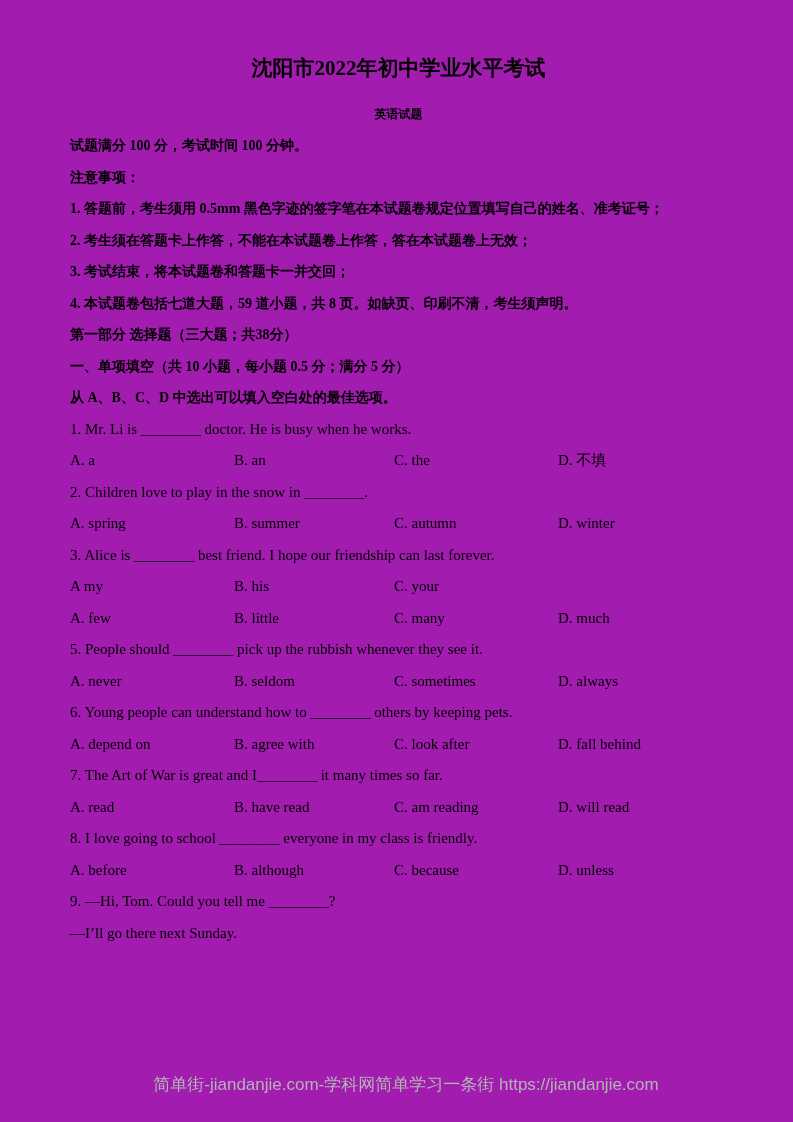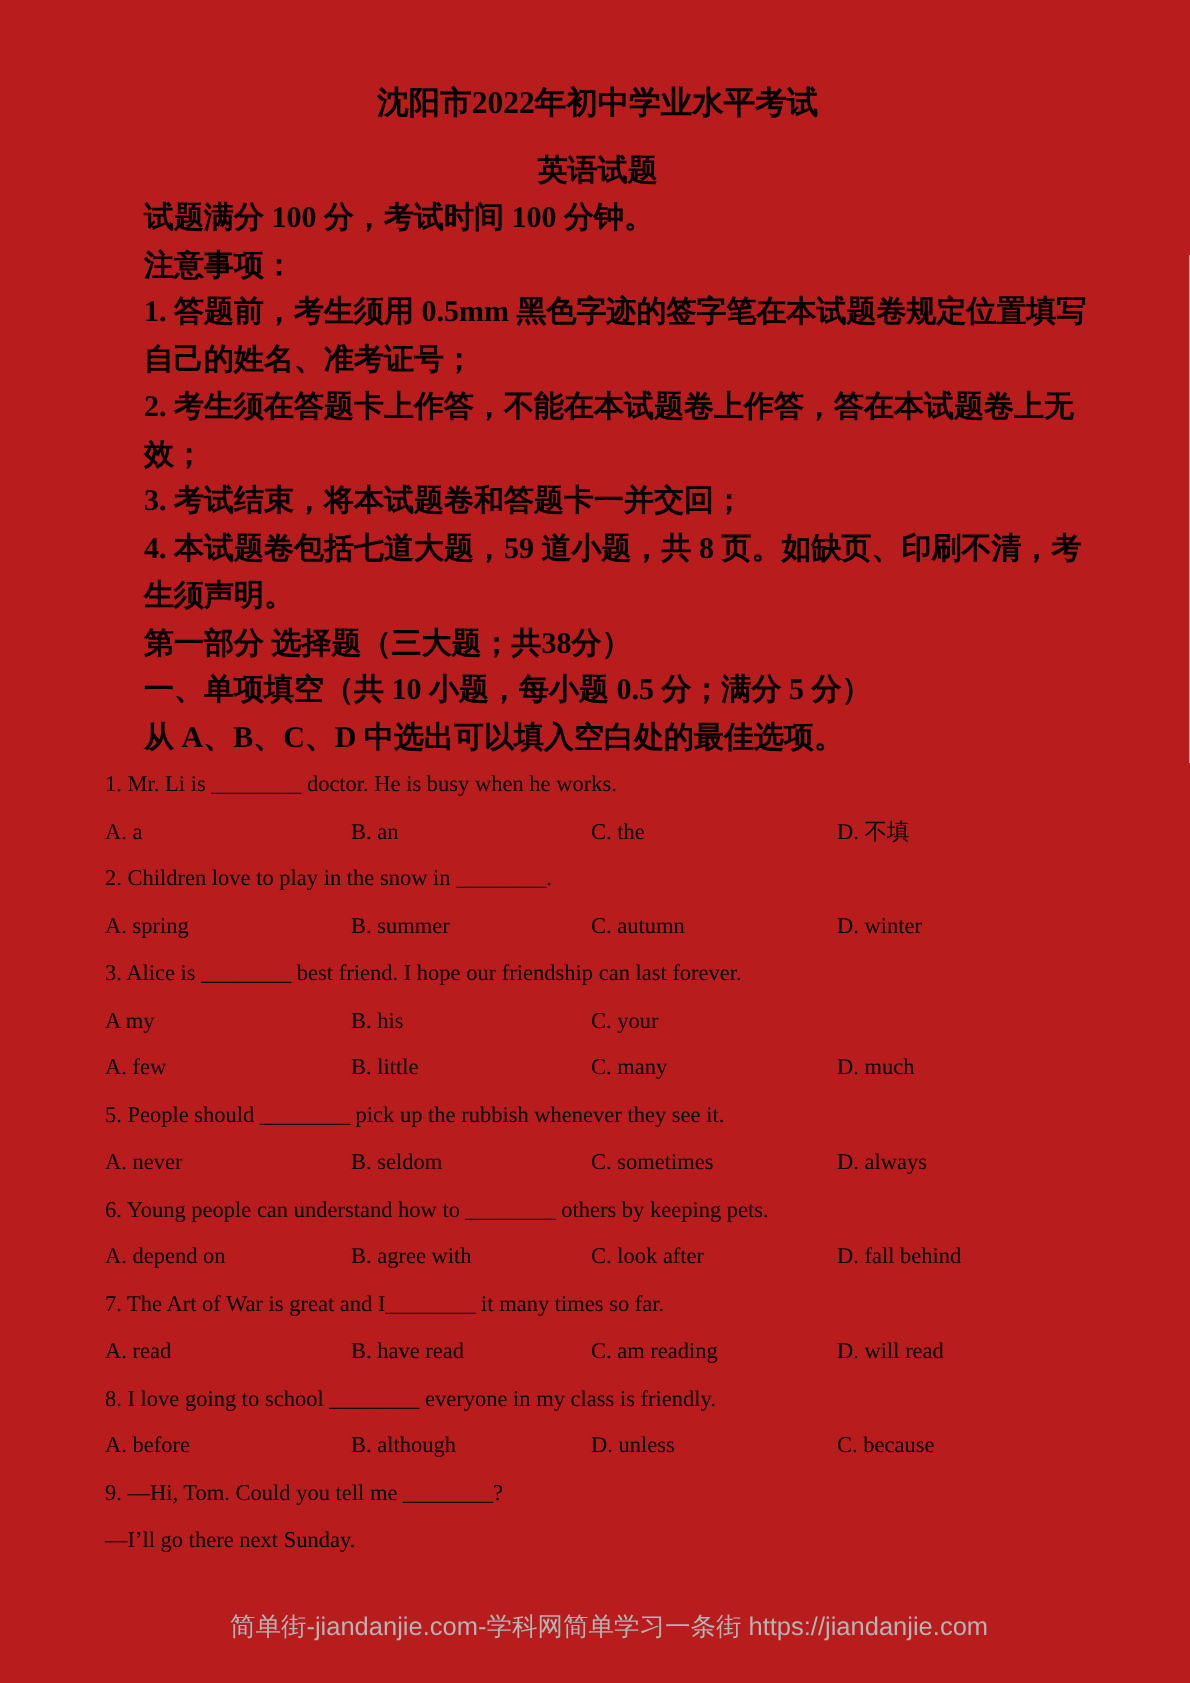--- a/index.html
+++ b/index.html
@@ -6,40 +6,39 @@
   html, body { background: #ffffff; }
   .page {
     width: 793px;
     height: 1122px;
     margin: 0 auto;
     position: relative;
     padding: 52px 66px 0 70px;
     font-family: "Liberation Serif", "DejaVu Serif", serif;
     color: #000000;
     overflow: hidden;
-    background: #b91c1c;
+    background: #a21caf;
   }
   .title {
     font-size: 21px;
     font-weight: bold;
     text-align: center;
     line-height: 32px;
   }
   .subtitle {
-    font-size: 20px;
+    font-size: 12px;
     font-weight: bold;
     text-align: center;
     line-height: 32px;
     margin-top: 14px;
   }
   .b {
     font-weight: bold;
-    font-size: 20px;
+    font-size: 14px;
     line-height: 31.5px;
-    margin-left: 26px;
   }
   .center { text-align: left; }
   .questions {
     font-size: 15px;
   }
   .question .stem { line-height: 31.5px; }
   .options {
     display: grid;
     grid-template-columns: 164px 160px 164px 1fr;
     line-height: 31.5px;
@@ -138,22 +137,22 @@
           <div class="option">B. have read</div>
           <div class="option">C. am reading</div>
           <div class="option">D. will read</div>
         </div>
       </div>
       <div class="question">
         <div class="stem"><span>8. I love going to school ________ everyone in my class is friendly.</span></div>
         <div class="options">
           <div class="option">A. before</div>
           <div class="option">B. although</div>
+          <div class="option">C. because</div>
           <div class="option">D. unless</div>
-          <div class="option">C. because</div>
         </div>
       </div>
       <div class="question">
         <div class="stem"><span>9. —Hi, Tom. Could you tell me ________?</span></div>
         <div class="stem"><span>—I’ll go there next Sunday.</span></div>
       </div>
     </div>
 
   <div class="footer">简单街-jiandanjie.com-学科网简单学习一条街 https://jiandanjie.com</div>
 </div>

